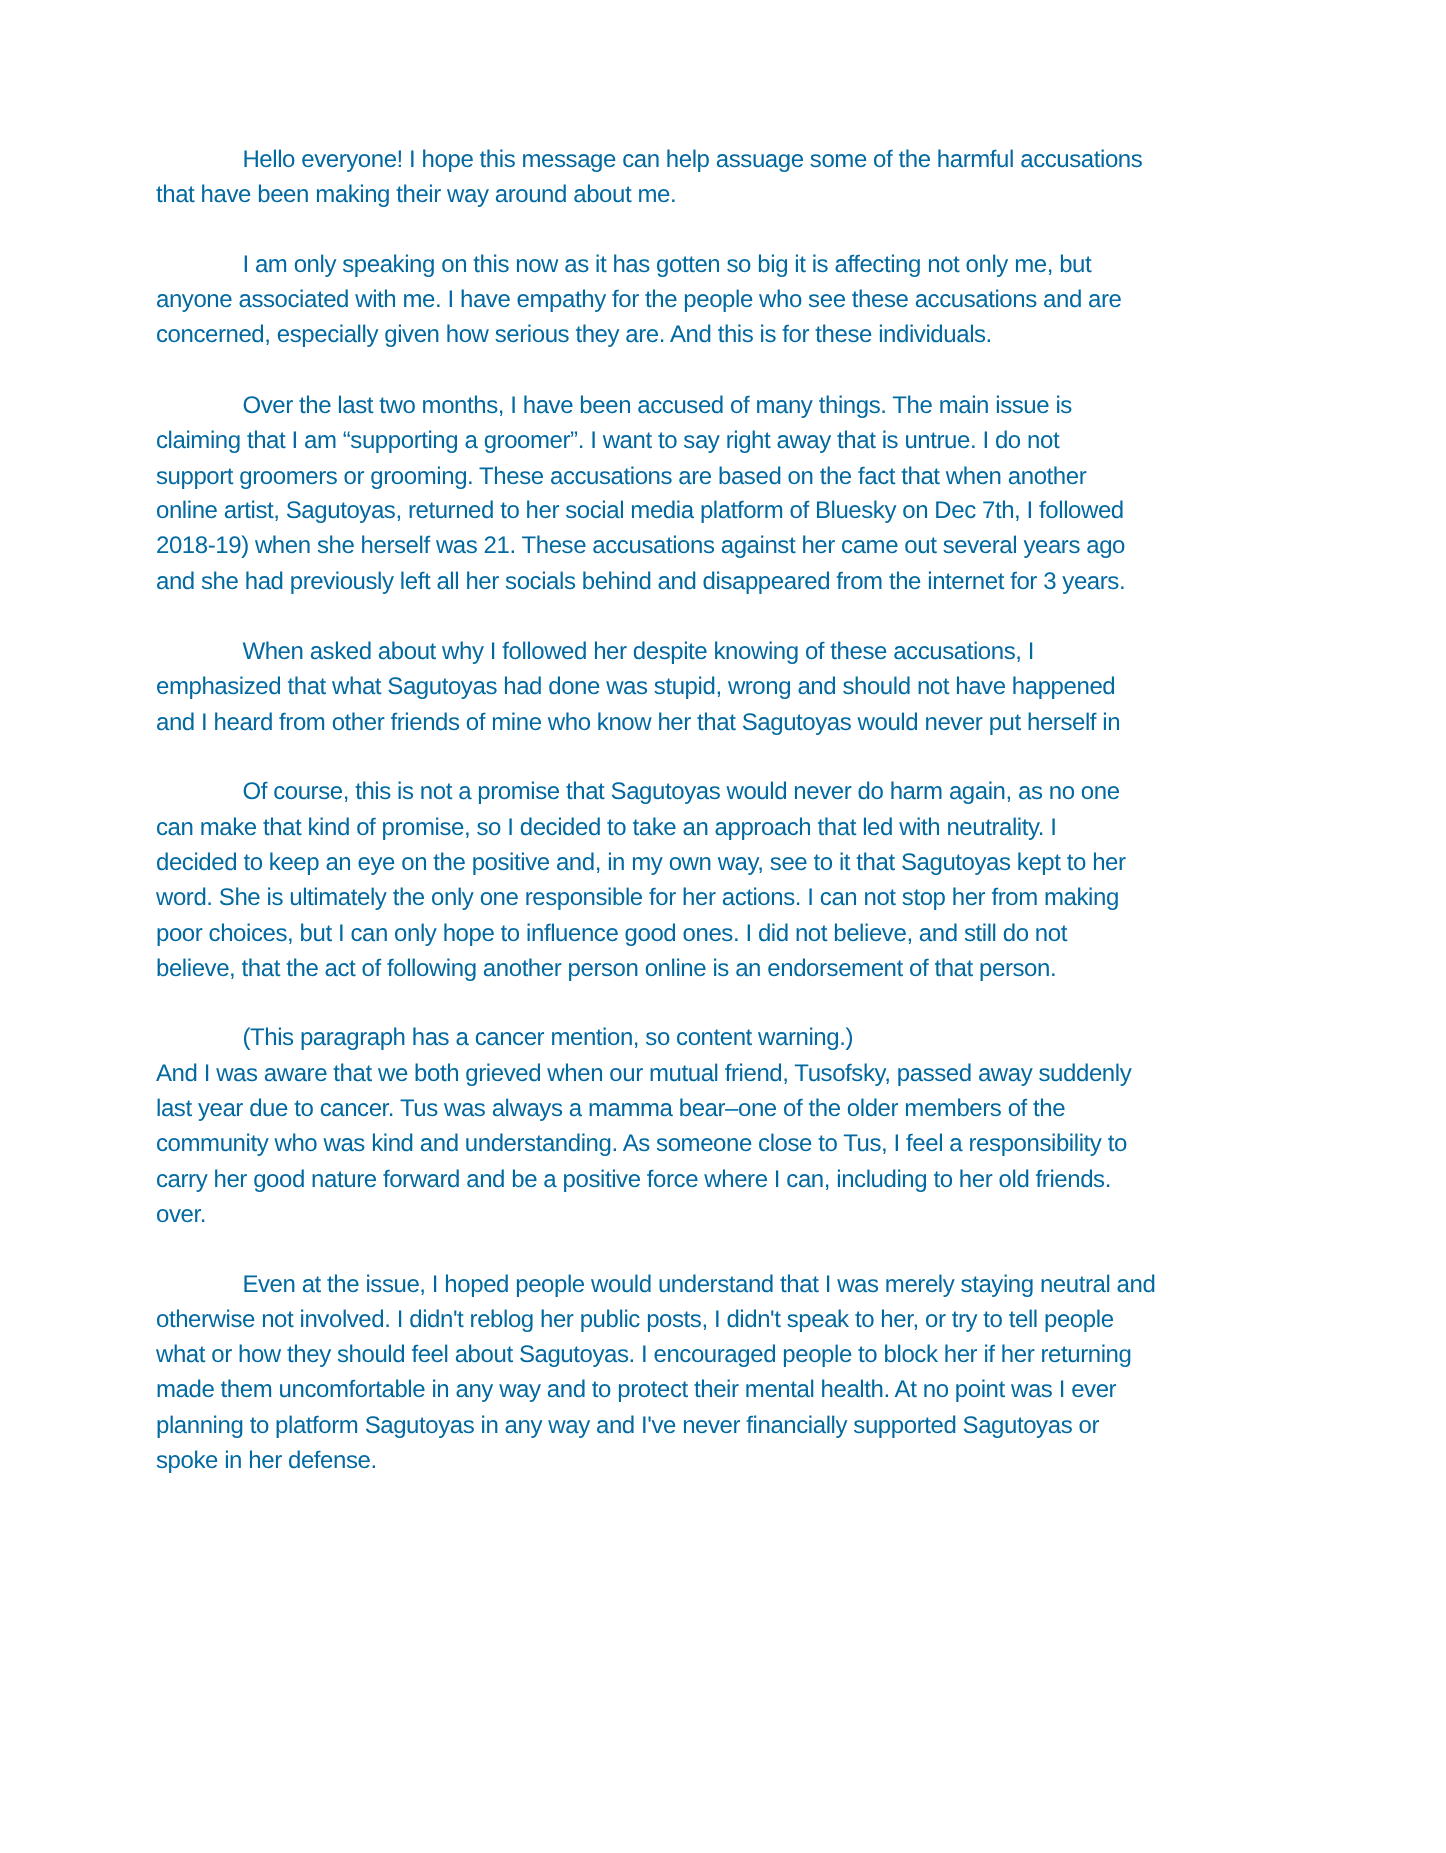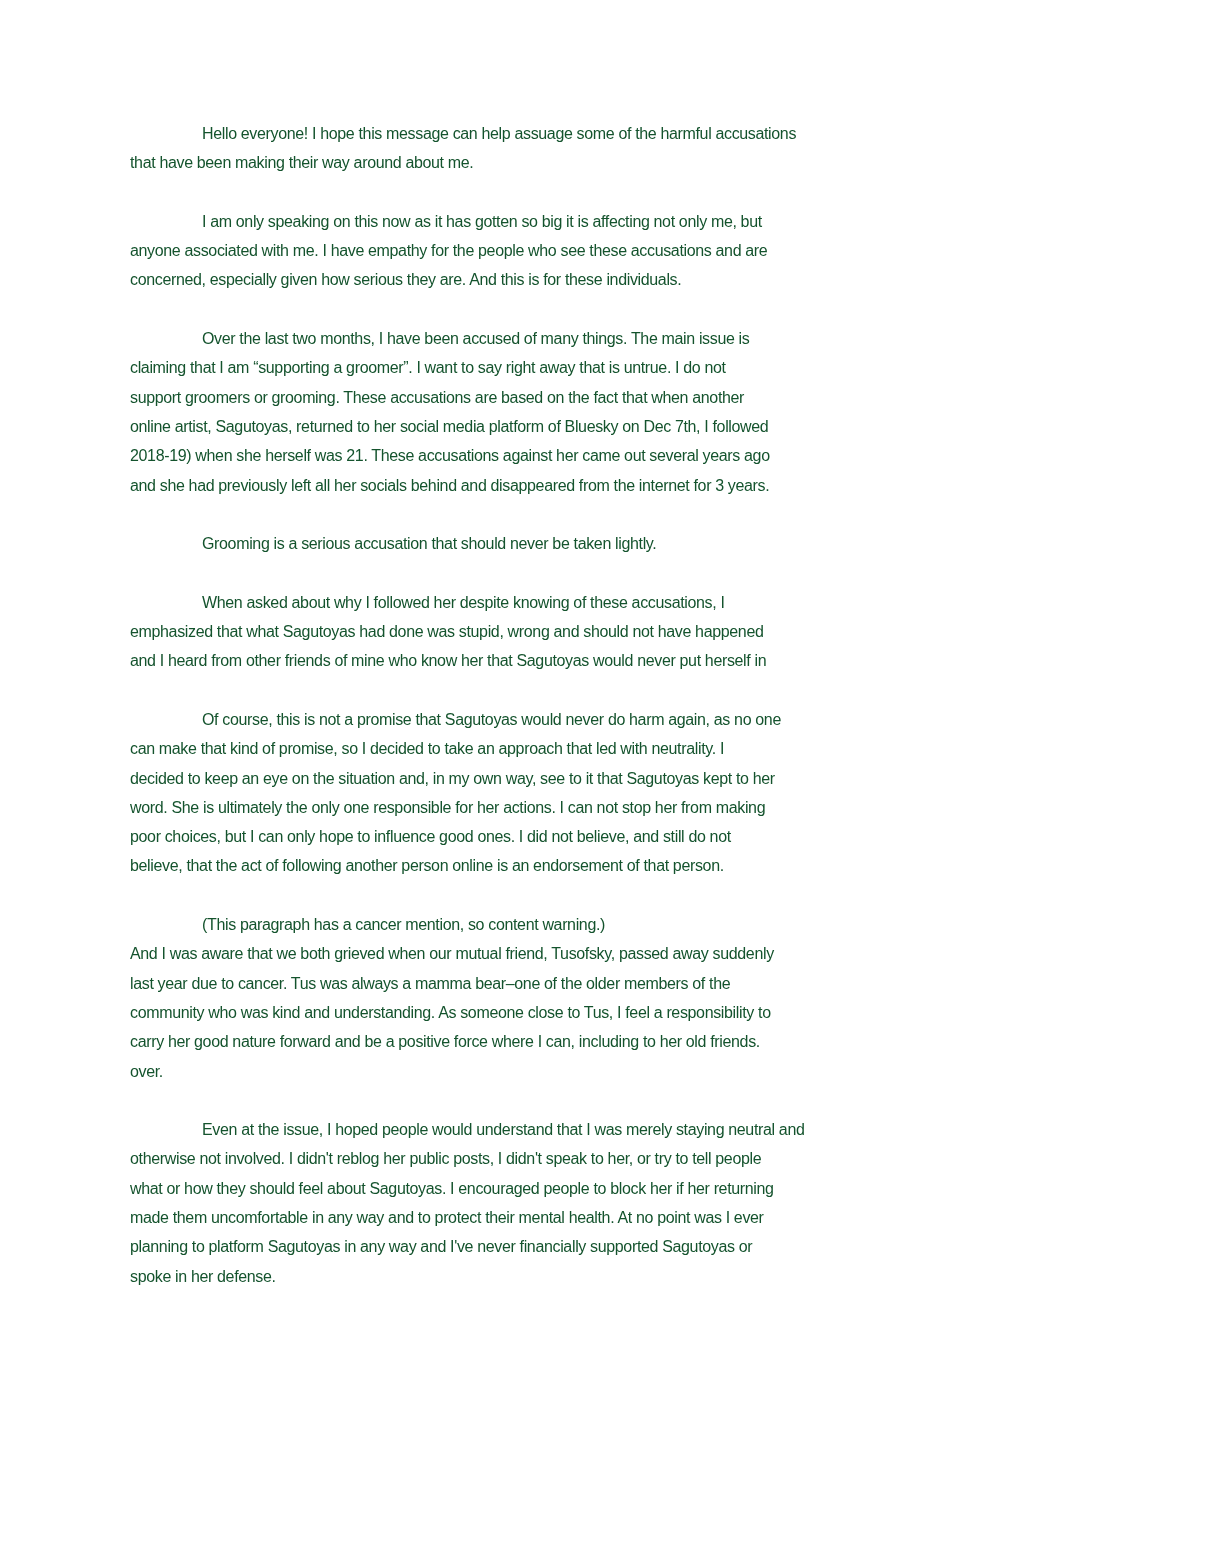--- a/index.html
+++ b/index.html
@@ -20,23 +20,23 @@
       width: 1205px;
       height: 1544px;
       background: #ffffff;
     }
     .body-text {
       position: absolute;
       left: 130px;
       top: 119px;
       width: 940px;
       font-family: "Liberation Sans", sans-serif;
-      font-size: 16px;
+      font-size: 20px;
       line-height: 29.3px;
-      color: #14532d;
+      color: #0369a1;
       letter-spacing: -0.35px;
     }
     .para {
       margin: 0 0 29.3px 0;
     }
     .para.tight {
       margin-bottom: 0;
     }
     .line {
       display: block;
@@ -65,34 +65,31 @@
 
     <p class="para">
       <span class="line indent">Over the last two months, I have been accused of many things. The main issue is</span>
       <span class="line">claiming that I am “supporting a groomer”. I want to say right away that is untrue. I do not</span>
       <span class="line">support groomers or grooming. These accusations are based on the fact that when another</span>
       <span class="line">online artist, Sagutoyas, returned to her social media platform of Bluesky on Dec 7th, I followed</span>
       <span class="line">2018-19) when she herself was 21. These accusations against her came out several years ago</span>
       <span class="line">and she had previously left all her socials behind and disappeared from the internet for 3 years.</span>
     </p>
 
-    <p class="para">
-      <span class="line indent">Grooming is a serious accusation that should never be taken lightly.</span>
-    </p>
 
     <p class="para">
       <span class="line indent">When asked about why I followed her despite knowing of these accusations, I</span>
       <span class="line">emphasized that what Sagutoyas had done was stupid, wrong and should not have happened</span>
       <span class="line">and I heard from other friends of mine who know her that Sagutoyas would never put herself in</span>
     </p>
 
     <p class="para">
       <span class="line indent">Of course, this is not a promise that Sagutoyas would never do harm again, as no one</span>
       <span class="line">can make that kind of promise, so I decided to take an approach that led with neutrality. I</span>
-      <span class="line">decided to keep an eye on the situation and, in my own way, see to it that Sagutoyas kept to her</span>
+      <span class="line">decided to keep an eye on the positive and, in my own way, see to it that Sagutoyas kept to her</span>
       <span class="line">word. She is ultimately the only one responsible for her actions. I can not stop her from making</span>
       <span class="line">poor choices, but I can only hope to influence good ones. I did not believe, and still do not</span>
       <span class="line">believe, that the act of following another person online is an endorsement of that person.</span>
     </p>
 
     <p class="para tight">
       <span class="line indent">(This paragraph has a cancer mention, so content warning.)</span>
     </p>
 
     <p class="para">

